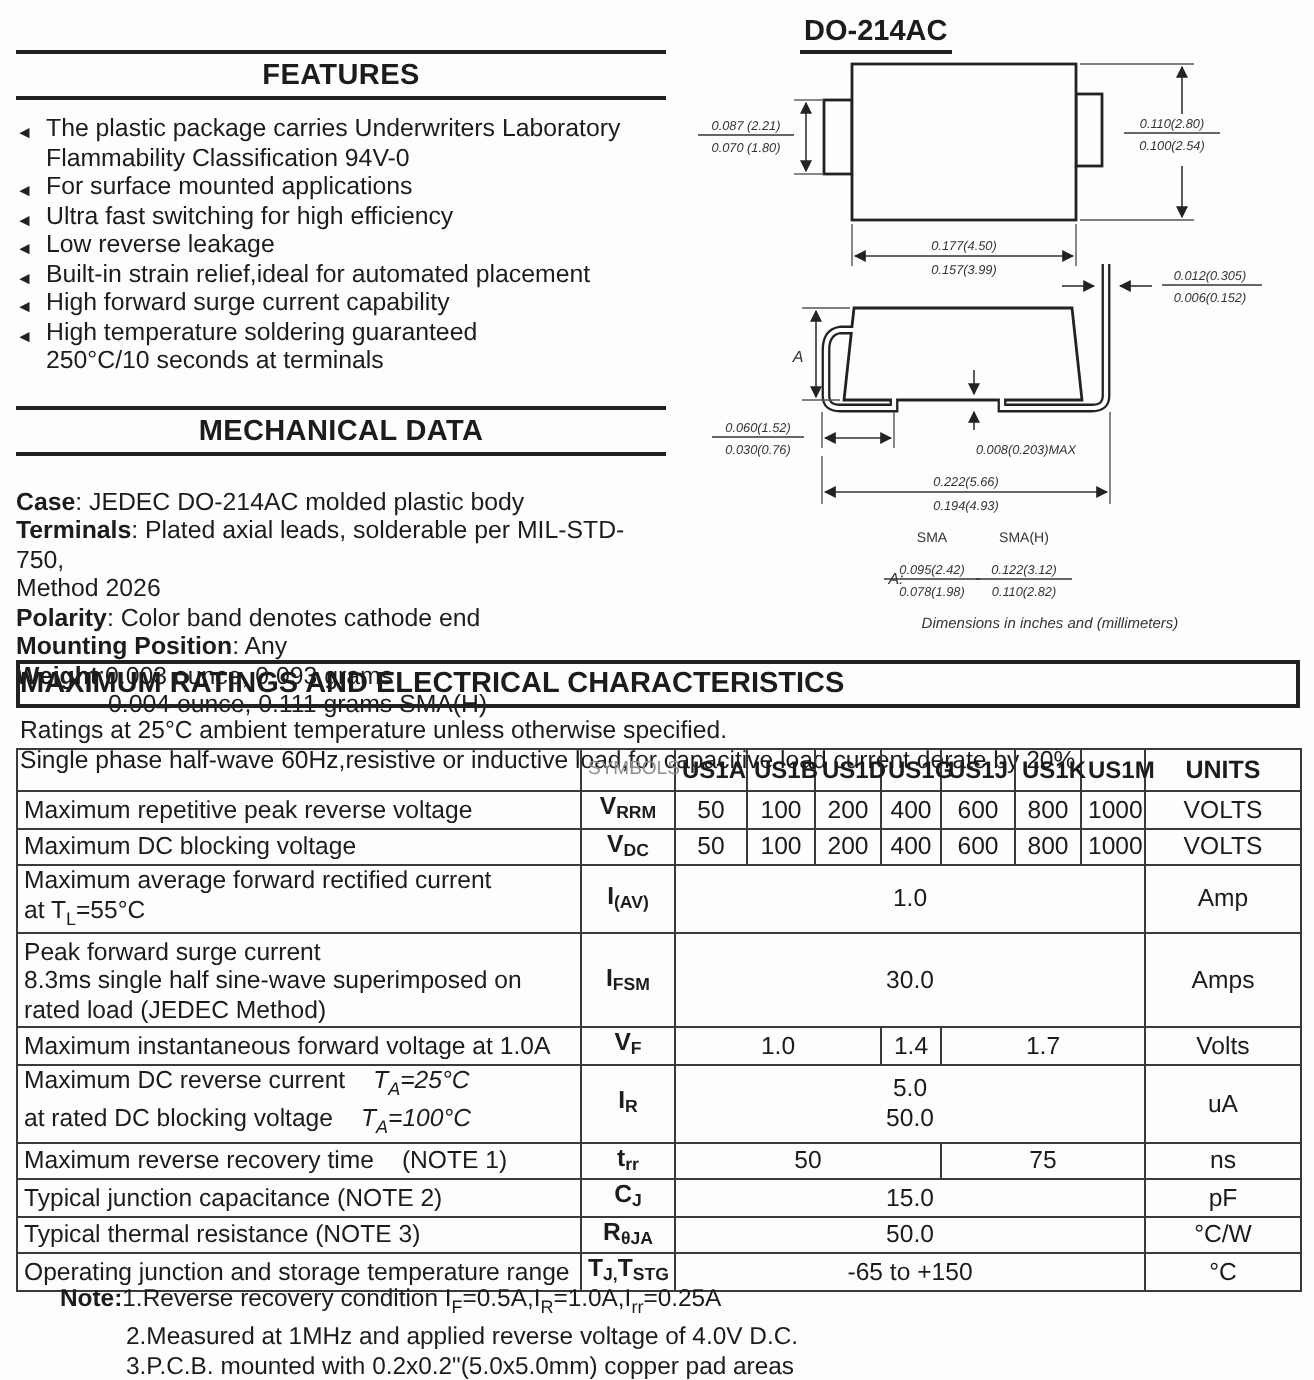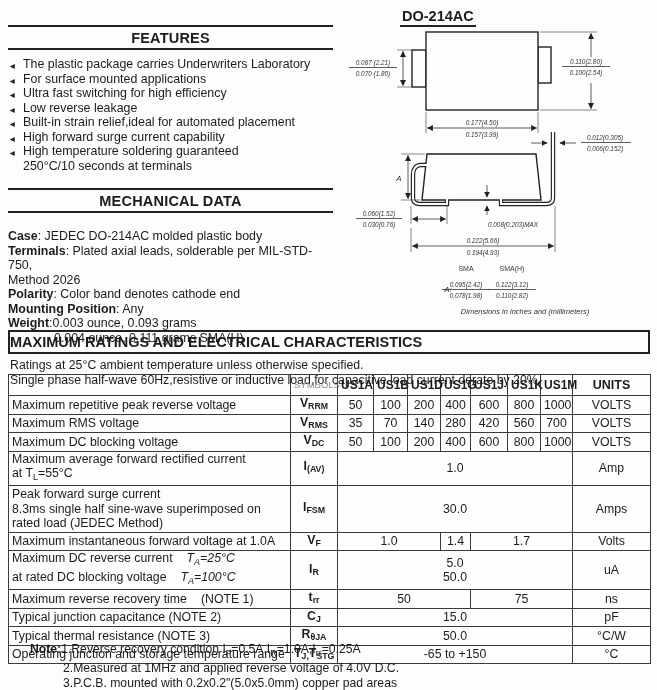--- a/index.html
+++ b/index.html
@@ -59,20 +59,21 @@
 <body>
 
 <div class="page">
 
   <div class="col-left">
     <div class="sec-head">FEATURES</div>
     <ul class="features-list">
       <li>
         <span class="bullet">◄</span>
         <div>The plastic package carries Underwriters Laboratory</div>
+        <div>Flammability Classification 94V-0</div>
       </li>
       <li>
         <span class="bullet">◄</span>
         <div>For surface mounted applications</div>
       </li>
       <li>
         <span class="bullet">◄</span>
         <div>Ultra fast switching for high efficiency</div>
       </li>
       <li>
@@ -231,32 +232,20 @@
       <td class="val">50</td>
       <td class="val">100</td>
       <td class="val">200</td>
       <td class="val">400</td>
       <td class="val">600</td>
       <td class="val">800</td>
       <td class="val">1000</td>
       <td class="unit">VOLTS</td>
     </tr>
     <tr class="r1">
-      <td class="desc">Maximum RMS voltage</td>
-      <td class="sym"><span>V</span><sub>RMS</sub></td>
-      <td class="val">35</td>
-      <td class="val">70</td>
-      <td class="val">140</td>
-      <td class="val">280</td>
-      <td class="val">420</td>
-      <td class="val">560</td>
-      <td class="val">700</td>
-      <td class="unit">VOLTS</td>
-    </tr>
-    <tr class="r1">
       <td class="desc">Maximum DC blocking voltage</td>
       <td class="sym"><span>V</span><sub>DC</sub></td>
       <td class="val">50</td>
       <td class="val">100</td>
       <td class="val">200</td>
       <td class="val">400</td>
       <td class="val">600</td>
       <td class="val">800</td>
       <td class="val">1000</td>
       <td class="unit">VOLTS</td>

